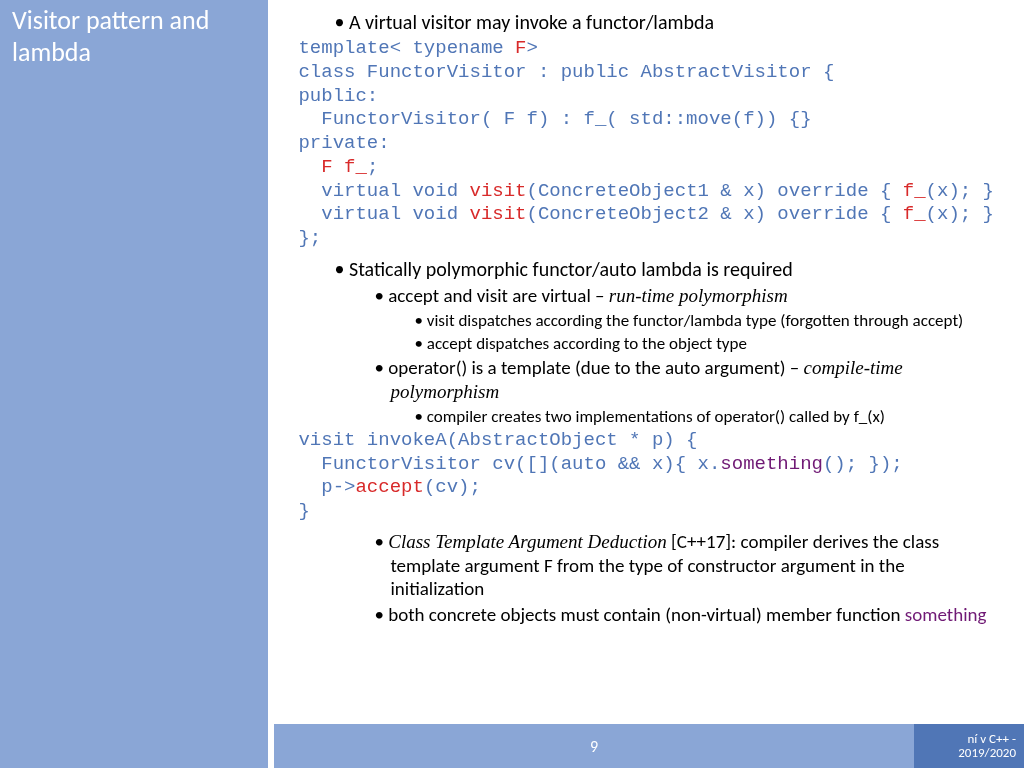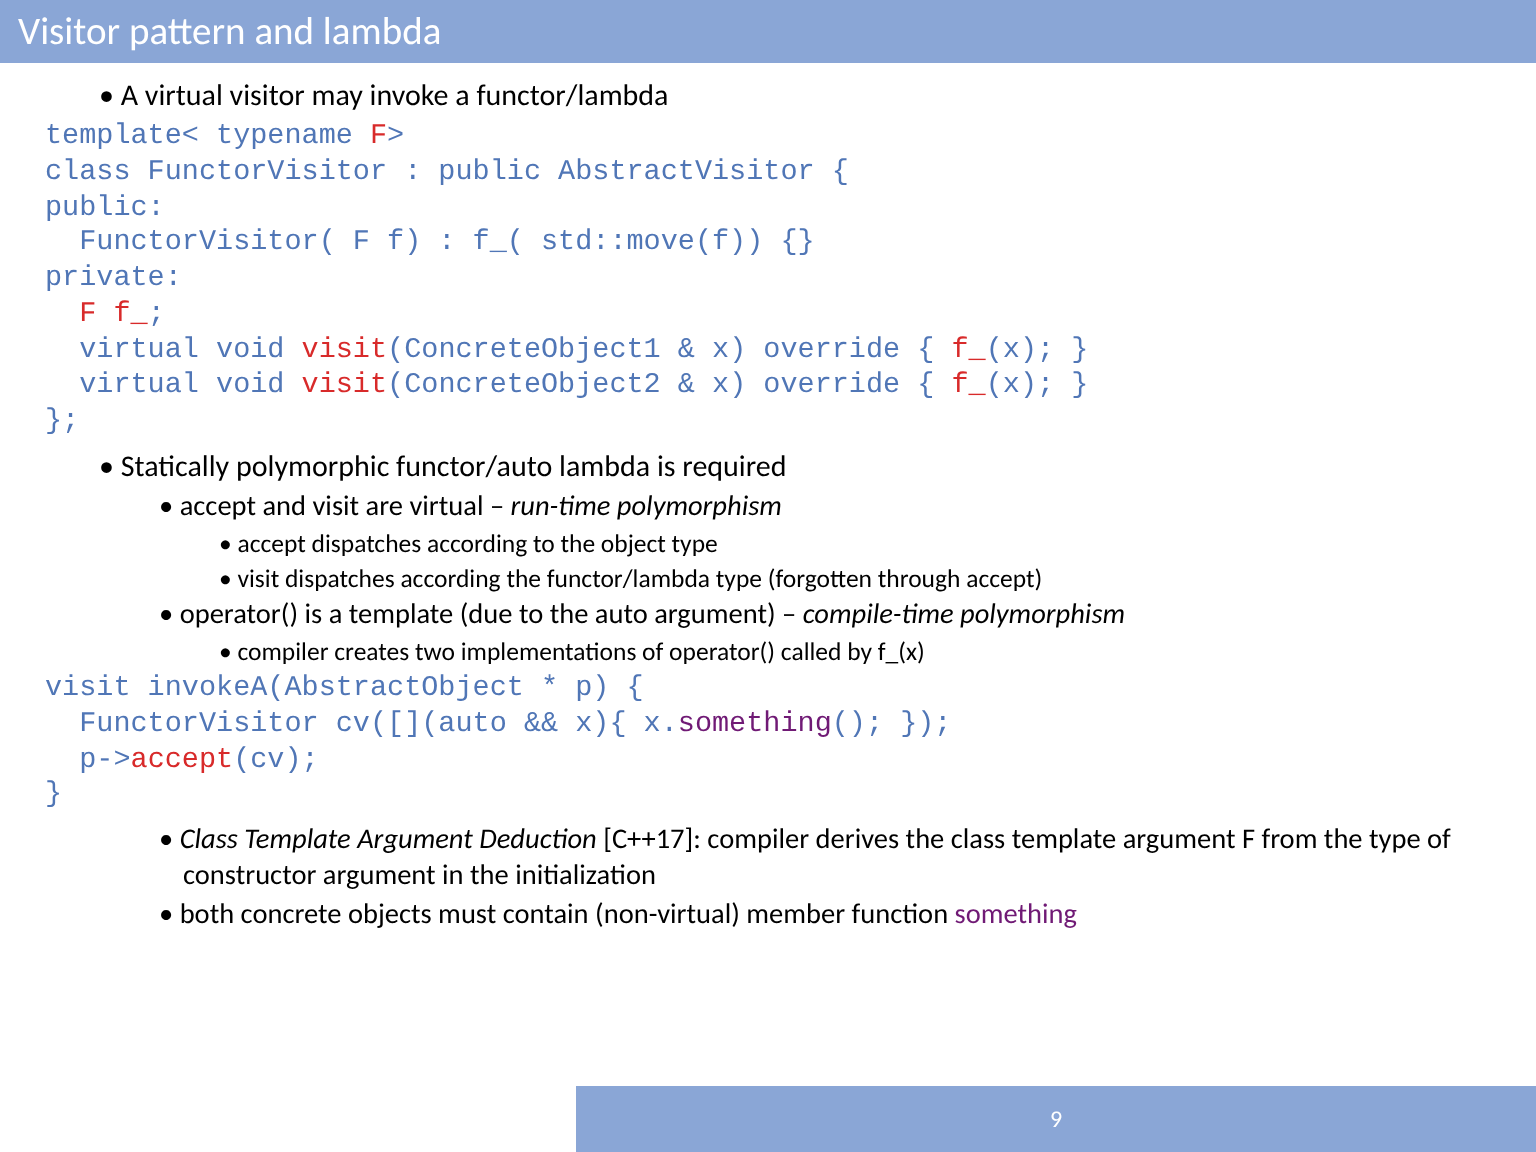--- a/index.html
+++ b/index.html
@@ -1,29 +1,29 @@
 <!DOCTYPE html>
 <html><head>
 <meta charset="utf-8">
 <style>
   * { margin: 0; padding: 0; box-sizing: border-box; }
   html, body { width: 1024px; height: 768px; font-family: Calibri, Arial, sans-serif; background: #fff; overflow: hidden; }
-  .slide { width: 1024px; height: 768px; position: relative; display: flex; flex-direction: column; }
+  .slide { width: 1024px; height: 768px; position: relative; display: flex; flex-direction: row; }
   .title-bar { background: #8aa6d6; color: #fff; font-size: 26px; padding: 4px 12px 6px 12px; width: 100%; }
   .content { flex: 1; padding: 10px 30px 0 30px; font-size: 20px; color: #000; line-height: 1.25; }
   .bul1 { margin-left: 52px; text-indent: -16px; margin-bottom: 2px; }
   .bul1::before { content: "• "; }
   .bul2 { margin-left: 92px; text-indent: -16px; font-size: 19px; margin-bottom: 2px; }
   .bul2::before { content: "• "; }
   .bul3 { margin-left: 132px; text-indent: -16px; font-size: 17px; margin-bottom: 2px; }
   .bul3::before { content: "• "; }
   .code { font-family: Liberation Mono, monospace; font-size: 19px; white-space: pre; color: #5076b6; margin: 2px 0 6px 0; line-height: 1.25; }
   .kw-red { color: #d82a2a; }
   .kw-green { color: #701a75; }
-  .italic { font-style: italic; }
+  .italic { font-style: italic; font-family: Liberation Serif, serif; }
   .footer { position: absolute; bottom: 0; left: 0; width: 1024px; height: 44px; display: flex; }
   .footer .spacer { flex: 1; }
   .footer .pagenum { width: 640px; background: #8aa6d6; color: #fff; display: flex; align-items: center; justify-content: center; font-size: 16px; }
   .footer .course { width: 110px; background: #5076b6; color: #fff; display: flex; flex-direction: column; align-items: flex-end; justify-content: center; font-size: 13px; padding-right: 8px; line-height: 1.1; }
 </style>
 </head>
 <body>
 
 <div class="slide">
   <div class="title-bar">Visitor pattern and lambda</div>
@@ -36,31 +36,35 @@
 <span>public:</span>
 <span>  FunctorVisitor( F f) : f_( std::move(f)) {}</span>
 <span>private:</span>
 <span>  </span><span class="kw-red">F f_</span><span>;</span>
 <span>  virtual void </span><span class="kw-red">visit</span><span>(ConcreteObject1 &amp; x) override { </span><span class="kw-red">f_</span><span>(x); }</span>
 <span>  virtual void </span><span class="kw-red">visit</span><span>(ConcreteObject2 &amp; x) override { </span><span class="kw-red">f_</span><span>(x); }</span>
 <span>};</span></div>
 
     <div class="bul1">Statically polymorphic functor/auto lambda is required</div>
     <div class="bul2"><span>accept and visit are virtual – </span><span class="italic">run-time polymorphism</span></div>
+    <div class="bul3">visit dispatches according the functor/lambda type (forgotten through accept)</div>
     <div class="bul3">accept dispatches according to the object type</div>
-    <div class="bul3">visit dispatches according the functor/lambda type (forgotten through accept)</div>
     <div class="bul2"><span>operator() is a template (due to the auto argument) – </span><span class="italic">compile-time polymorphism</span></div>
     <div class="bul3">compiler creates two implementations of operator() called by f_(x)</div>
 
     <div class="code"><span>visit invokeA(AbstractObject * p) {</span>
 <span>  FunctorVisitor cv([](auto &amp;&amp; x){ x.</span><span class="kw-green">something</span><span>(); });</span>
 <span>  p-&gt;</span><span class="kw-red">accept</span><span>(cv);</span>
 <span>}</span></div>
 
     <div class="bul2"><span class="italic">Class Template Argument Deduction</span><span> [C++17]: compiler derives the class template argument F from the type of constructor argument in the initialization</span></div>
     <div class="bul2"><span>both concrete objects must contain (non-virtual) member function </span><span class="kw-green">something</span></div>
   </div>
 
   <div class="footer">
     <div class="spacer"></div>
     <div class="pagenum">9</div>
+    <div class="course">
+      <span>ní v C++ -</span>
+      <span>2019/2020</span>
+    </div>
   </div>
 </div>
 
 </body></html>

